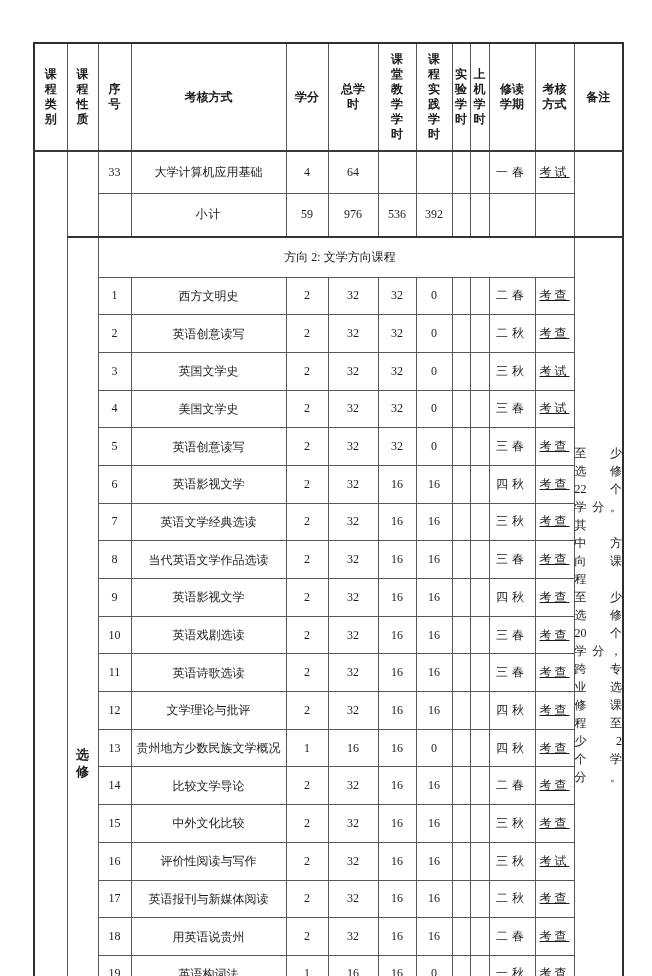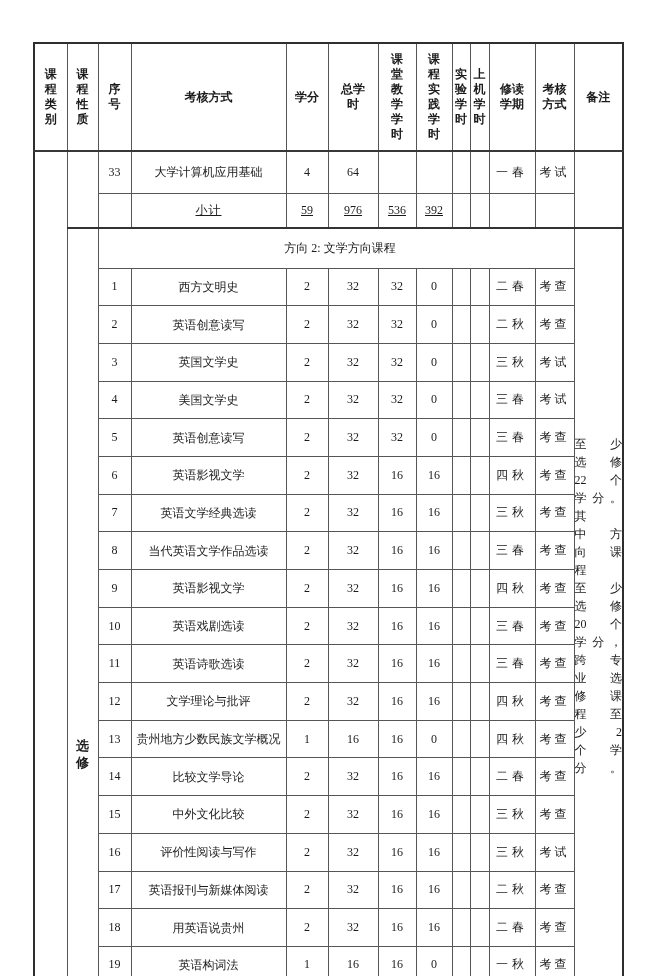--- a/index.html
+++ b/index.html
@@ -12,29 +12,29 @@
     border-collapse:collapse;table-layout:fixed;
     border:2px solid #2e2e2e;
   }
   .curriculum td,.curriculum th{
     border:1px solid #565656;padding:0;text-align:center;vertical-align:middle;
     font-size:12px;font-weight:normal;overflow:hidden;
   }
   tr.header-row{height:96px;}
   tr.header-row th{font-weight:bold;line-height:15px;border-bottom-width:2px;border-bottom-color:#383838;}
   tr.r33{height:42px;}
-  tr.subtotal-row{height:35px;text-decoration:underline;}
+  tr.subtotal-row{height:44px;}
   tr.section-row{height:40px;}
   tr.dir-row{height:37.7px;}
   tr.section-row > td{border-top-width:2px;border-top-color:#333333;}
   .vtext{width:1em;margin:8px auto;word-break:break-all;line-height:15px;}
   .w2{width:2em;margin:8px auto;word-break:break-all;line-height:15px;}
   .c-name{text-align:justify;padding:1px 6px;line-height:16px;margin-left:48px;}
   .c-sem{letter-spacing:4px;margin-top:20px;}
-  .c-exam{letter-spacing:3px;}
+  .c-exam{letter-spacing:3px;text-decoration:underline;}
   .section-title{text-align:left;padding-left:8px !important;font-weight:bold;font-size:13px;}
   .nature-cell{vertical-align:top;}
   .nature-label{width:1em;margin:296px auto 0;word-break:break-all;font-weight:bold;font-size:13px;line-height:17px;}
   .remark-cell{vertical-align:top;padding:4px 3px 0 3px;font-size:13px;}
   .remark-line{text-align:justify;text-align-last:justify;line-height:18px;height:18px;overflow:hidden;}
   .subtotal-label{letter-spacing:1px;}
 </style>
 </head>
 <body>
 

